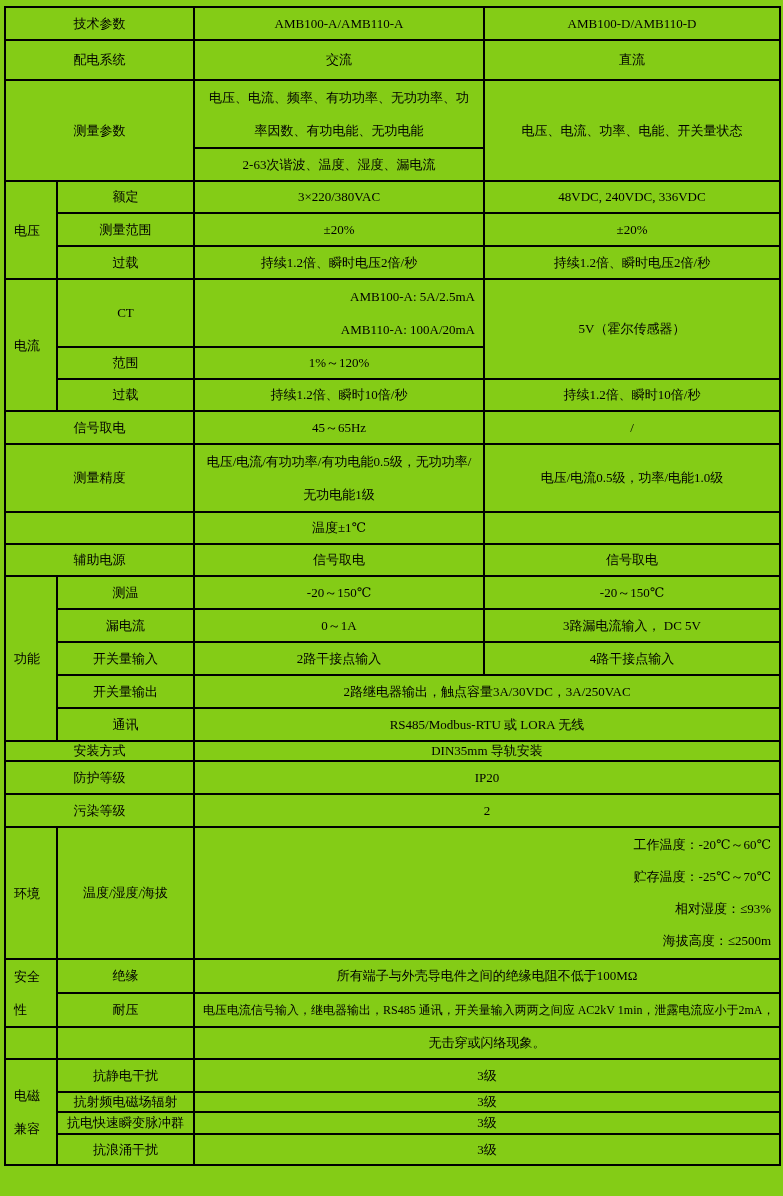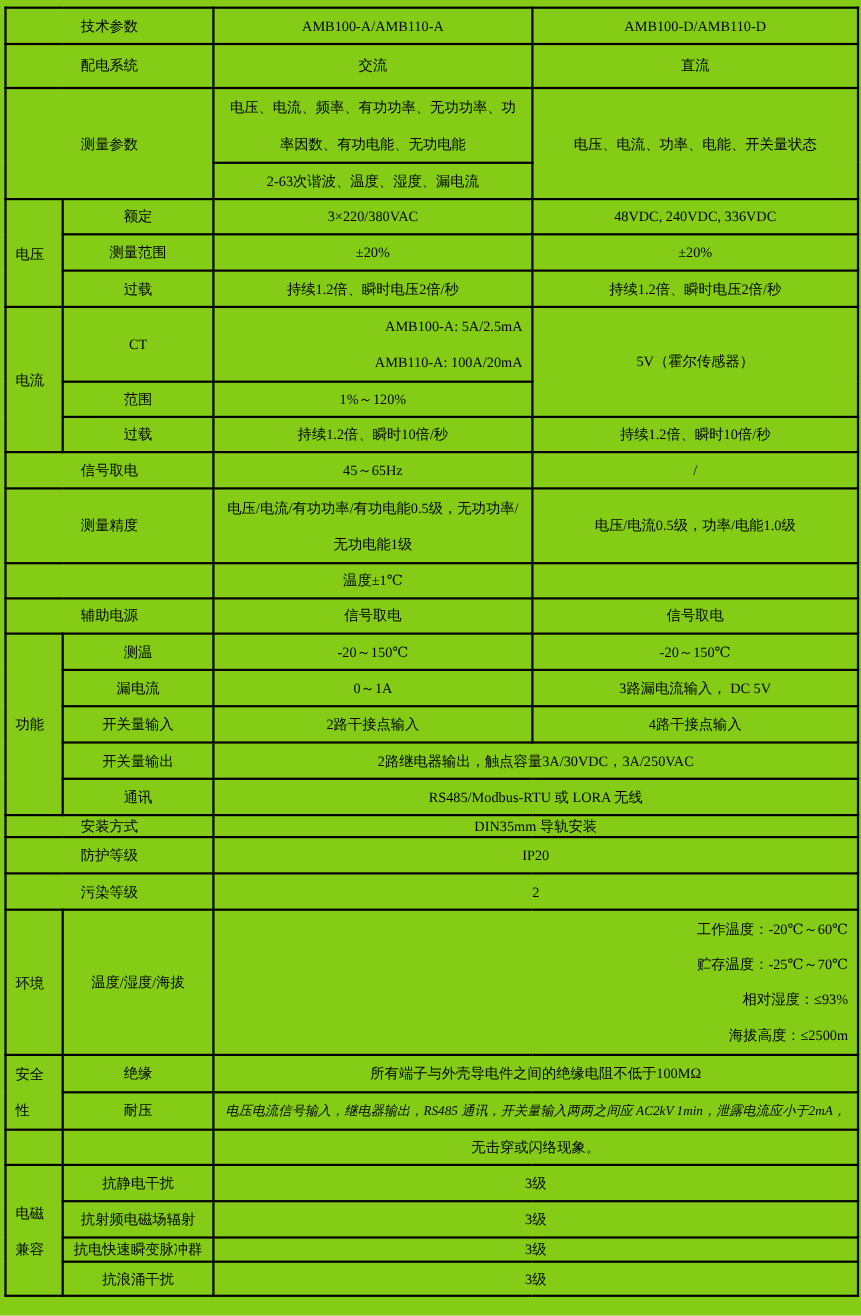--- a/index.html
+++ b/index.html
@@ -21,21 +21,21 @@
     word-break: break-all;
   }
   td.c  { text-align: center; padding: 0 4px; }       
   td.v  { text-align: center;  padding: 0 9px; }        
   td.group { text-align: left; padding: 0 11px; line-height: 33px; border-radius: 19px; } 
   td.wraptall { line-height: 33px; }                  
   td.lines { padding: 0 9px; }
   td.lines div { line-height: 33px; text-align: right; }
   td.lines4 div { line-height: 32px; }
   td.nowrap { white-space: nowrap; }
-  td.tight { font-size: 12px; font-style: italic; }
+  td.tight { font-size: 12px; }
 </style>
 </head>
 <body>
 
 <div class="page">
   <table class="spec">
     <colgroup>
       <col style="width:52px">
         <col style="width:137px">
         <col style="width:290px">
@@ -185,21 +185,21 @@
         <td class="c"></td>
         <td class="c"></td>
         <td colspan="2" class="v">无击穿或闪络现象。</td>
       </tr>
 
       <tr style="height:33px">
         <td rowspan="4" class="group">电磁兼容</td>
         <td class="c">抗静电干扰</td>
         <td colspan="2" class="v">3级</td>
       </tr>
-      <tr style="height:33px">
+      <tr style="height:20px">
         <td class="c">抗射频电磁场辐射</td>
         <td colspan="2" class="v">3级</td>
       </tr>
       <tr style="height:22px">
         <td class="c">抗电快速瞬变脉冲群</td>
         <td colspan="2" class="v">3级</td>
       </tr>
       <tr style="height:31px">
         <td class="c">抗浪涌干扰</td>
         <td colspan="2" class="v">3级</td>

